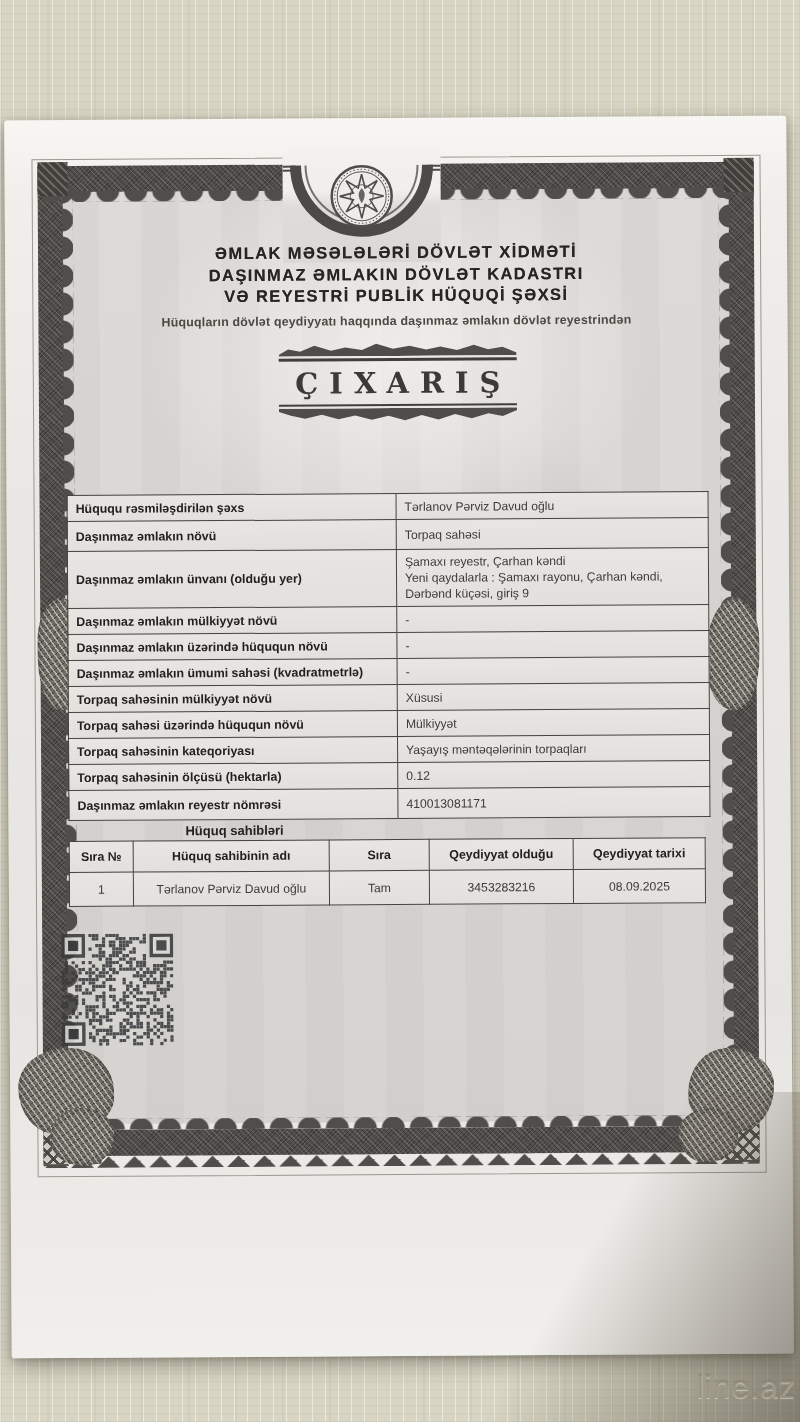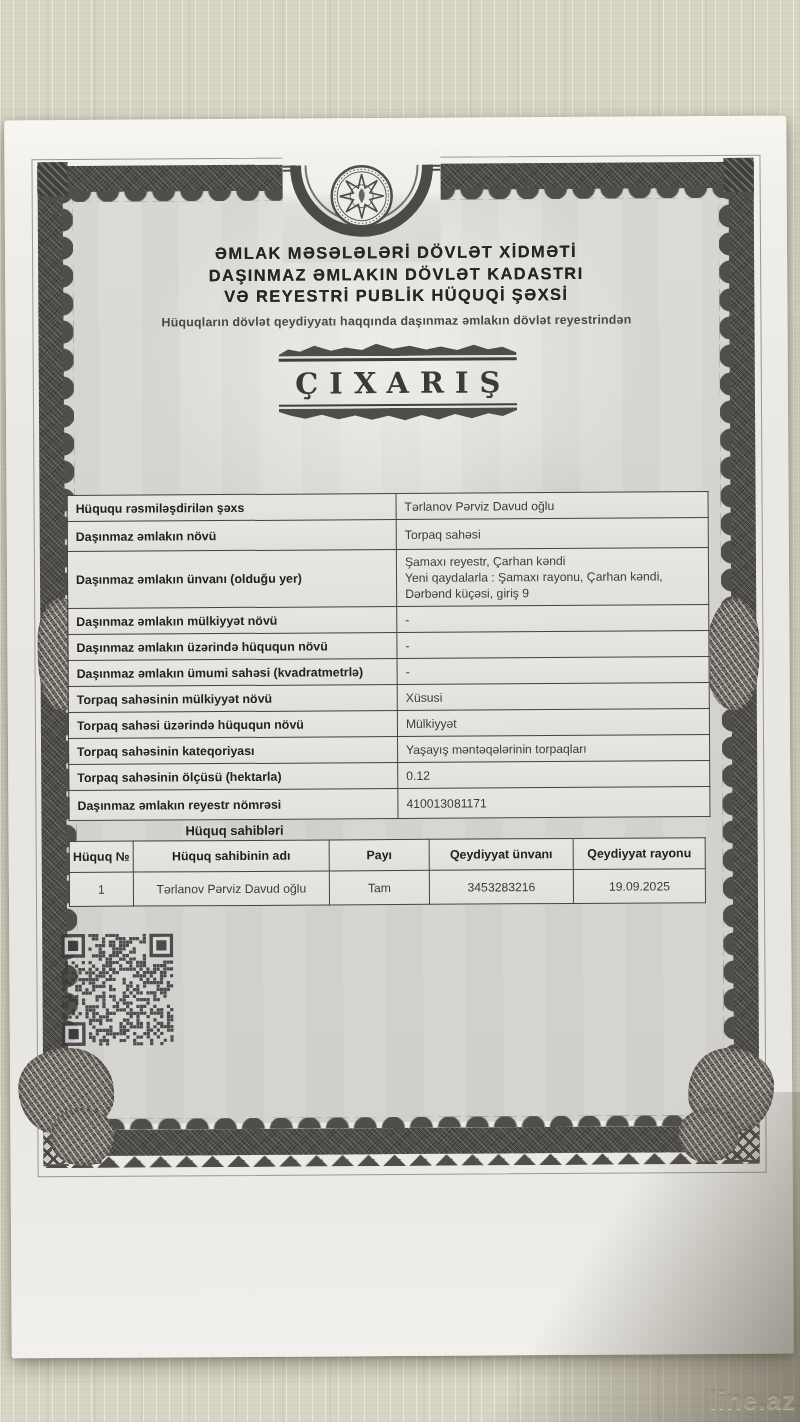--- a/index.html
+++ b/index.html
@@ -11,22 +11,22 @@
     background-image:
       repeating-linear-gradient(90deg, rgba(255,255,255,0.45) 0 1px, rgba(0,0,0,0) 1px 13px),
       repeating-linear-gradient(0deg, rgba(150,145,125,0.12) 0 1px, rgba(0,0,0,0) 1px 8px),
       repeating-linear-gradient(90deg, rgba(150,145,125,0.10) 0 2px, rgba(0,0,0,0) 2px 47px);
   }
   .corner-shadow{
     position:absolute;right:0;bottom:0;width:460px;height:330px;z-index:8;pointer-events:none;
     background:linear-gradient(122deg, rgba(0,0,0,0) 52%, rgba(88,80,64,0.30) 74%, rgba(58,52,40,0.55) 100%);
   }
   .watermark{
-    position:absolute;right:4px;bottom:6px;z-index:9;
-    font-size:26px;font-weight:bold;letter-spacing:1px;
+    position:absolute;right:4px;bottom:16px;z-index:9;
+    font-size:32px;font-weight:normal;letter-spacing:1px;
     color:rgba(150,143,123,0.85);
     text-shadow:0 1px 1px rgba(255,255,255,0.45), 0 -1px 1px rgba(90,85,70,0.25);
   }
   
   .sheet{
     position:absolute;left:8px;top:118px;width:782px;height:1238px;z-index:2;
     transform:rotate(-0.35deg);border-radius:3px;
     background:linear-gradient(180deg,#f7f6f3 0%,#f0efec 6%,#e9e8e5 28%,#e6e5e2 72%,#eeedea 94%,#f1f0ed 100%);
     box-shadow:0 8px 22px rgba(40,35,25,0.35), 0 2px 6px rgba(40,35,25,0.25);
   }
@@ -230,32 +230,32 @@
   <table class="t2">
     <colgroup>
         <col style="width:64px">
         <col style="width:196px">
         <col style="width:100px">
         <col style="width:144px">
         <col style="width:132px">
       </colgroup>
     <tbody>
         <tr>
-      <th>Hüquq №</th>
+      <th>Sıra №</th>
       <th>Hüquq sahibinin adı</th>
-      <th>Payı</th>
-      <th>Qeydiyyat ünvanı</th>
-      <th>Qeydiyyat rayonu</th>
+      <th>Sıra</th>
+      <th>Qeydiyyat olduğu</th>
+      <th>Qeydiyyat tarixi</th>
         </tr>
     <tr>
       <td>1</td>
       <td>Tərlanov Pərviz Davud oğlu</td>
       <td>Tam</td>
       <td>3453283216</td>
-      <td>19.09.2025</td>
+      <td>08.09.2025</td>
         </tr>
   </tbody>
     </table>
 
   <div class="qr"><svg viewBox="0 0 112 112" xmlns="http://www.w3.org/2000/svg">
         <rect x="27.15" y="0.00" width="3.22" height="3.22" fill="#3b3a3c"></rect>
         <rect x="30.55" y="0.00" width="3.22" height="3.22" fill="#3b3a3c"></rect>
         <rect x="33.94" y="0.00" width="3.22" height="3.22" fill="#3b3a3c"></rect>
         <rect x="44.12" y="0.00" width="3.22" height="3.22" fill="#3b3a3c"></rect>
         <rect x="47.52" y="0.00" width="3.22" height="3.22" fill="#3b3a3c"></rect>

